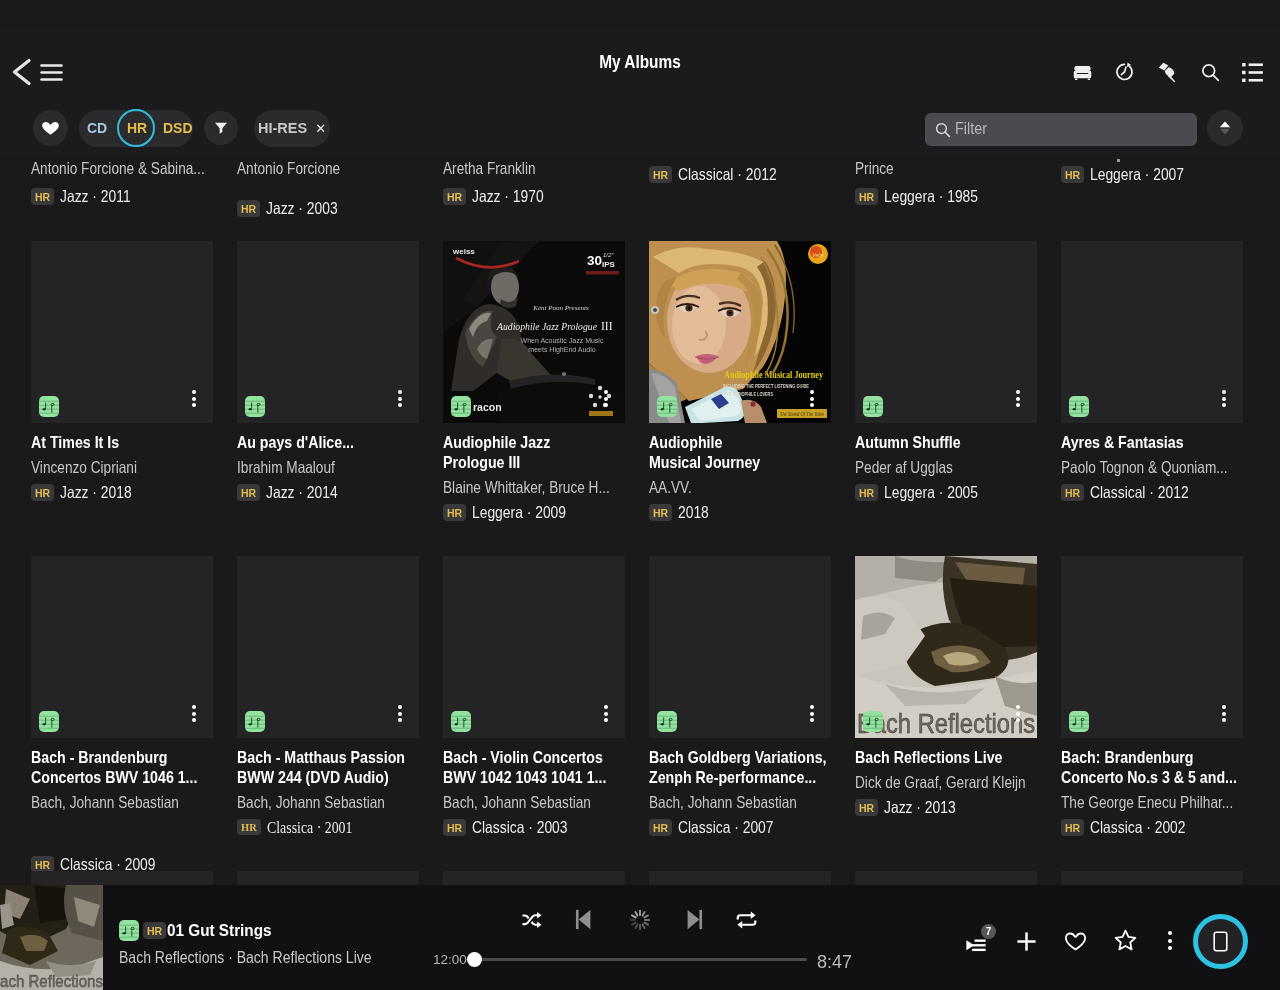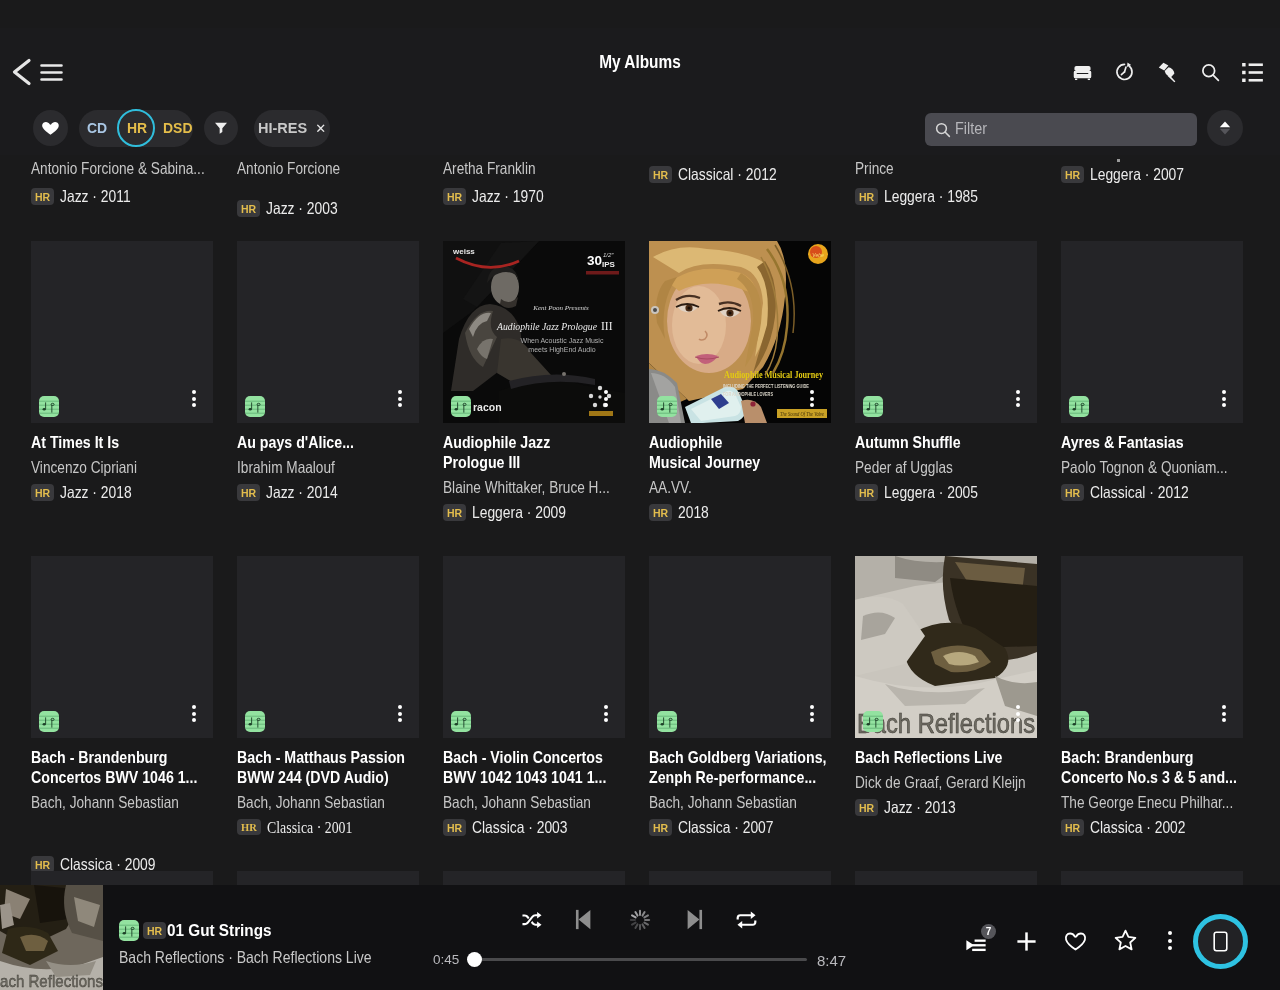--- a/index.html
+++ b/index.html
@@ -39,21 +39,21 @@
 .aartist { position:absolute; width:218px; color:#c7c7c7; font-size:16.5px; line-height:20px; white-space:nowrap; overflow:hidden; transform:scaleX(.827); transform-origin:left top; }
 .abadge { position:absolute; height:18px; white-space:nowrap; }
 .hrb { display:inline-block; background:#39393c; color:#e3bd4d; font-size:10.5px; font-weight:bold; border-radius:4px; padding:3px 4px 2px 4px; vertical-align:top; }
 .abadge .g { color:#ececec; font-size:16.5px; vertical-align:top; position:relative; top:-1px; display:inline-block; transform:scaleX(.84); transform-origin:left top; margin-left:6px; }
 
 
 #player { position:absolute; left:0; top:885px; width:1280px; height:105px; background:#111113; z-index:40; }
 #ptext1 { position:absolute; left:167px; top:36px; color:#fff; font-weight:bold; font-size:17px; transform:scaleX(.9); transform-origin:left top; }
 #ptext2 { position:absolute; left:119px; top:63px; color:#c9c9c9; font-size:16.5px; transform:scaleX(.85); transform-origin:left top; }
 #ptime1 { position:absolute; left:433px; top:67px; color:#b9b9bd; font-size:13.5px; }
-#ptime2 { position:absolute; left:817px; top:67px; color:#b9b9bd; font-size:15px; }
+#ptime2 { position:absolute; left:817px; top:67px; color:#b9b9bd; font-size:18px; }
 #ptrack { position:absolute; left:474px; top:73px; width:333px; height:3px; background:#4a4a4c; border-radius:2px; }
 #pknob { position:absolute; left:467px; top:67px; width:15px; height:15px; background:#fff; border-radius:50%; }
 #phone-ring { position:absolute; left:1193px; top:29px; width:55px; height:55px; border:5px solid #2ec2e2; border-radius:50%; background:#222225; }
 </style>
 </head>
 <body>
 <div id="page">
 
   <div id="grid">
 <div class="aartist" style="left:31px; top:158px;">Antonio Forcione &amp; Sabina...</div>
@@ -527,21 +527,21 @@
         <g fill="#1d4028">
           <ellipse cx="5.2" cy="13.2" rx="1.6" ry="1.2"></ellipse>
           <rect x="6.2" y="6.4" width="0.9" height="6.8"></rect>
           <ellipse cx="13.6" cy="8.4" rx="1.5" ry="1.1" fill="none" stroke="#1d4028" stroke-width="0.9"></ellipse>
           <rect x="12.4" y="8.8" width="0.9" height="7.8"></rect>
         </g>
       </svg>
     <span class="hrb abs" style="left:143px; top:37px;">HR</span>
     <div id="ptext1">01 Gut Strings</div>
     <div id="ptext2">Bach Reflections · Bach Reflections Live</div>
-    <div id="ptime1">0:45</div>
+    <div id="ptime1">12:00</div>
     <div id="ptime2">8:47</div>
     <div id="ptrack"></div>
     <div id="pknob"></div>
 
     <svg class="abs" style="left:521px; top:24px;" width="22" height="22" viewBox="0 0 24 24" fill="#fff">
         <path d="M17.6 3.2 L22.4 6.8 L17.6 10.4 V7.9 h-1.7 c-1.3 0-2.1.6-3.1 1.9l-4.3 5.4 c-1.2 1.5-2.5 2.4-4.4 2.4 H1.6 v-2.3 h2.5 c1.3 0 2.1-.6 3.1-1.9l4.3-5.4 c1.2-1.5 2.5-2.4 4.4-2.4 h1.7z"></path>
         <path d="M17.6 13.6 L22.4 17.2 L17.6 20.8 v-2.5 h-1.7 c-1.9 0-3.2-.9-4.4-2.4l-.7-.9 1.5-1.8.9 1.1 c1 1.3 1.8 1.9 3.1 1.9 h1.3z"></path>
         <path d="M1.6 6.1 h2.5 c1.9 0 3.2.9 4.4 2.4l.7.9-1.5 1.8-.9-1.1 c-1-1.3-1.8-1.9-3.1-1.9 H1.6z"></path>
       </svg>
     <svg class="abs" style="left:572px; top:23px;" width="21" height="23" viewBox="0 0 24 26" fill="#8e8e8e">

